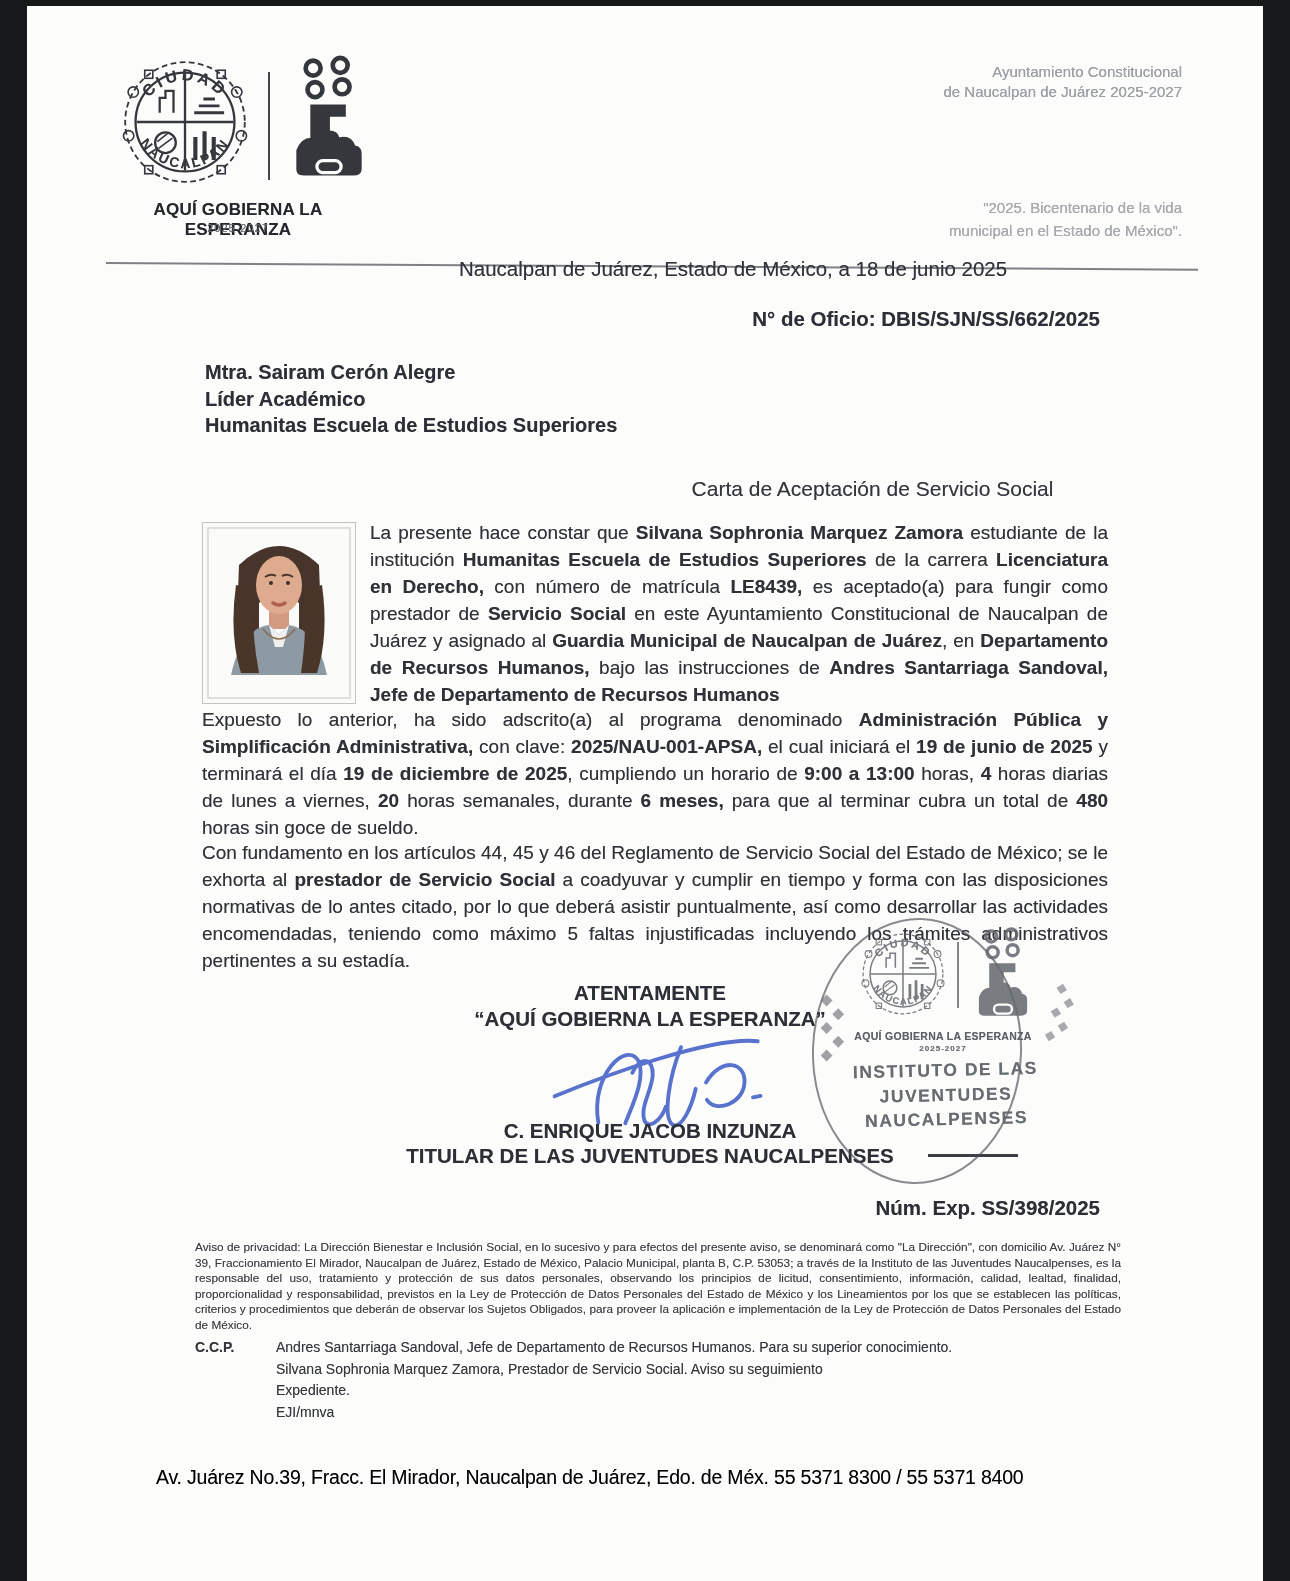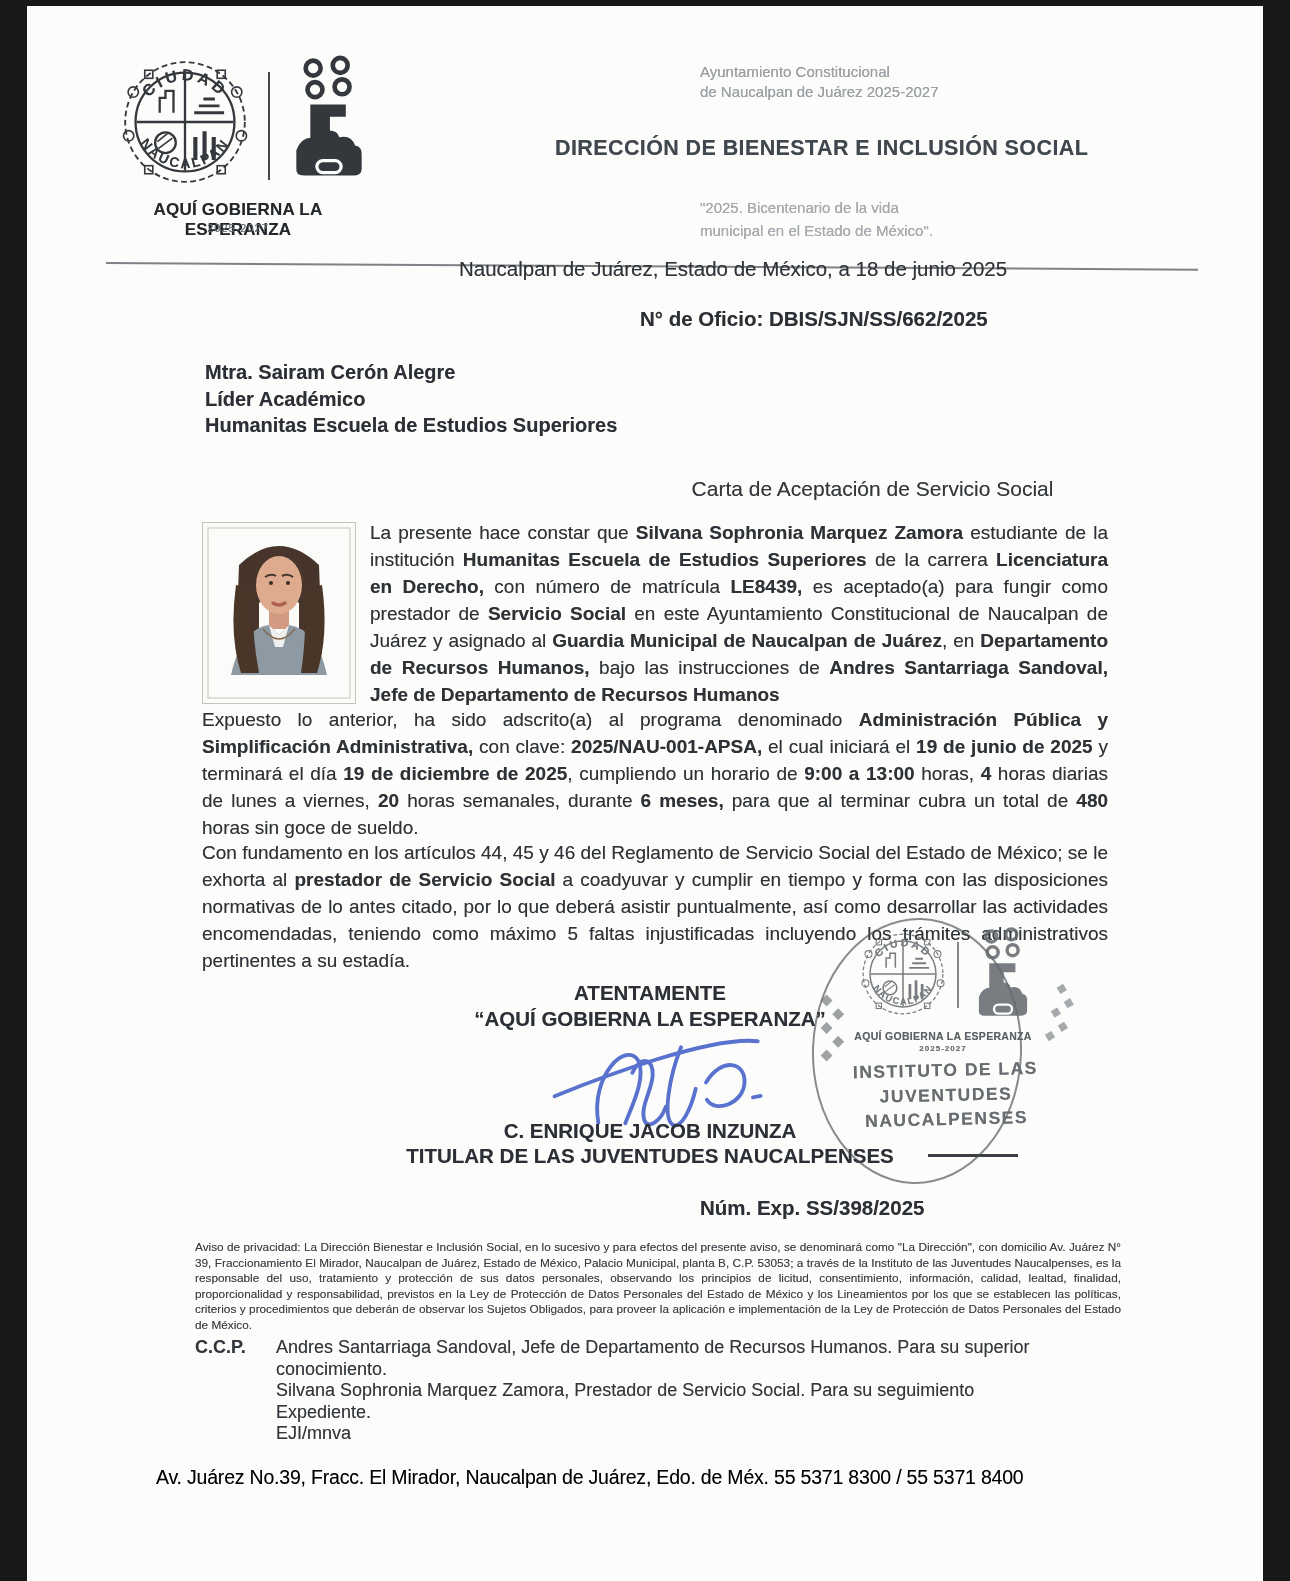--- a/index.html
+++ b/index.html
@@ -5,21 +5,21 @@
   html,body{margin:0;padding:0;background:#17181a;}
   #doc{
     position:relative;width:1290px;height:1581px;margin:0 auto;
     background:#fcfcfb;overflow:hidden;
     font-family:"Liberation Sans",sans-serif;color:#2f3338;
     text-shadow:0 0 .5px rgba(45,49,54,.45);
   }
   .abs{position:absolute;}
   .b{font-weight:bold;}
   .edge{position:absolute;background:#17181a;z-index:50;}
-  .right{text-align:left;}
+  .right{text-align:right;}
   .center{text-align:center;}
   .just{text-align:justify;}
   
   .seal-svg{color:#34383d;}
   .logo-divider{position:absolute;background:#44484d;width:2px;}
   .motto{font-weight:bold;font-size:17px;letter-spacing:.2px;color:#24282c;}
   .years{font-size:11px;color:#6a6f74;letter-spacing:1px;}
   .org-lines{font-size:15px;line-height:20px;color:#9ba1a6;}
   .dept{font-size:21.5px;font-weight:bold;color:#40474e;letter-spacing:.4px;}
   .legend{font-size:15px;line-height:23px;color:#a6abaf;}
@@ -37,21 +37,21 @@
   
   .stamp-circle{border:2px solid rgba(70,75,80,.8);border-radius:50%;}
   .stamp{color:#63686d;}
   .stamp-motto{font-size:10.5px;font-weight:bold;color:#5d6267;letter-spacing:.3px;}
   .stamp-years{font-size:8px;font-weight:bold;color:#6d7277;letter-spacing:1px;}
   .stamp-inst{font-size:17.5px;font-weight:bold;color:#686d72;letter-spacing:1.5px;line-height:24.5px;transform:rotate(-1.4deg);}
   .titular-dash{height:3px;background:#3c4045;}
   
   .numexp{font-size:20.5px;font-weight:bold;color:#2c3036;}
   .privacy{font-size:11.8px;line-height:15.6px;color:#3a3e43;}
-  .ccp{font-size:18px;line-height:21.5px;color:#33373c;}
+  .ccp{font-size:14px;line-height:21.5px;color:#33373c;}
   .footer{font-size:19.5px;color:#000000;letter-spacing:-.2px;margin-left:26px;}
 </style>
 </head>
 <body>
 
 <svg width="0" height="0" style="position:absolute" aria-hidden="true">
   <defs>
     <symbol id="sym-seal" viewBox="0 0 120 120">
       <circle cx="60" cy="60" r="52" fill="none" stroke="currentColor" stroke-width="1.6" stroke-dasharray="5 3"></circle>
       <circle cx="60" cy="60" r="43" fill="none" stroke="currentColor" stroke-width="2"></circle>
@@ -111,21 +111,20 @@
   <svg class="abs seal-svg" style="left:287px;top:55px;width:84px;height:128px;">
       <use href="#sym-glyph"></use>
     </svg>
   <div class="abs motto center" style="left:102px;top:200px;width:272px;">AQUÍ GOBIERNA LA ESPERANZA</div>
   <div class="abs years center" style="left:102px;top:222px;width:272px;">2025-2027</div>
 
   <div class="abs org-lines right" style="left:700px;top:62px;width:482px;">
     <div>Ayuntamiento Constitucional</div>
     <div>de Naucalpan de Juárez 2025-2027</div>
   </div>
-  <div class="abs dept right" style="left:555px;top:136px;width:627px;">DIRECCIÓN DE BIENESTAR E INCLUSIÓN SOCIAL</div>
   <div class="abs legend right" style="left:700px;top:196px;width:482px;">
     <div>"2025. Bicentenario de la vida</div>
     <div>municipal en el Estado de México".</div>
   </div>
 
   <div class="abs artifact-line" style="left:106px;top:262px;width:1092px;"></div>
   <div class="abs dateline" style="left:459px;top:257px;">Naucalpan de Juárez, Estado de México, a 18 de junio 2025</div>
 
   <div class="abs oficio right" style="left:640px;top:307px;width:460px;">N° de Oficio: DBIS/SJN/SS/662/2025</div>
 
@@ -203,20 +202,20 @@
     <div>NAUCALPENSES</div>
   </div>
 
   <div class="abs numexp right" style="left:700px;top:1196px;width:400px;">Núm. Exp. SS/398/2025</div>
 
   <div class="abs privacy just" style="left:195px;top:1240px;width:926px;">Aviso de privacidad: La Dirección Bienestar e Inclusión  Social, en lo sucesivo y para efectos del presente aviso, se denominará como "La Dirección", con domicilio Av. Juárez N° 39, Fraccionamiento El Mirador, Naucalpan de Juárez, Estado de México, Palacio Municipal, planta B, C.P. 53053; a través de la Instituto de las Juventudes Naucalpenses, es la responsable del uso, tratamiento y protección de sus datos personales, observando los principios de licitud, consentimiento, información, calidad, lealtad, finalidad, proporcionalidad y responsabilidad, previstos en la Ley de Protección de Datos Personales del Estado de México y los Lineamientos por los que se establecen las políticas, criterios y procedimientos que deberán de observar los Sujetos Obligados, para proveer la aplicación e implementación de la Ley de Protección de Datos Personales del Estado de México.</div>
 
   <div class="abs ccp b" style="left:195px;top:1337px;">C.C.P.</div>
   <div class="abs ccp" style="left:276px;top:1337px;width:820px;">
     <div>Andres Santarriaga Sandoval, Jefe de Departamento de Recursos Humanos. Para su superior conocimiento.</div>
-    <div>Silvana Sophronia Marquez Zamora, Prestador de Servicio Social. Para su seguimiento</div>
+    <div>Silvana Sophronia Marquez Zamora, Prestador de Servicio Social. Aviso su seguimiento</div>
     <div>Expediente.</div>
     <div>EJI/mnva</div>
   </div>
 
   <div class="abs footer" style="left:130px;top:1466px;width:1000px;">Av. Juárez No.39, Fracc. El Mirador, Naucalpan de Juárez, Edo. de Méx. 55 5371 8300 / 55 5371 8400</div>
 
 </div>
 
 </body></html>

